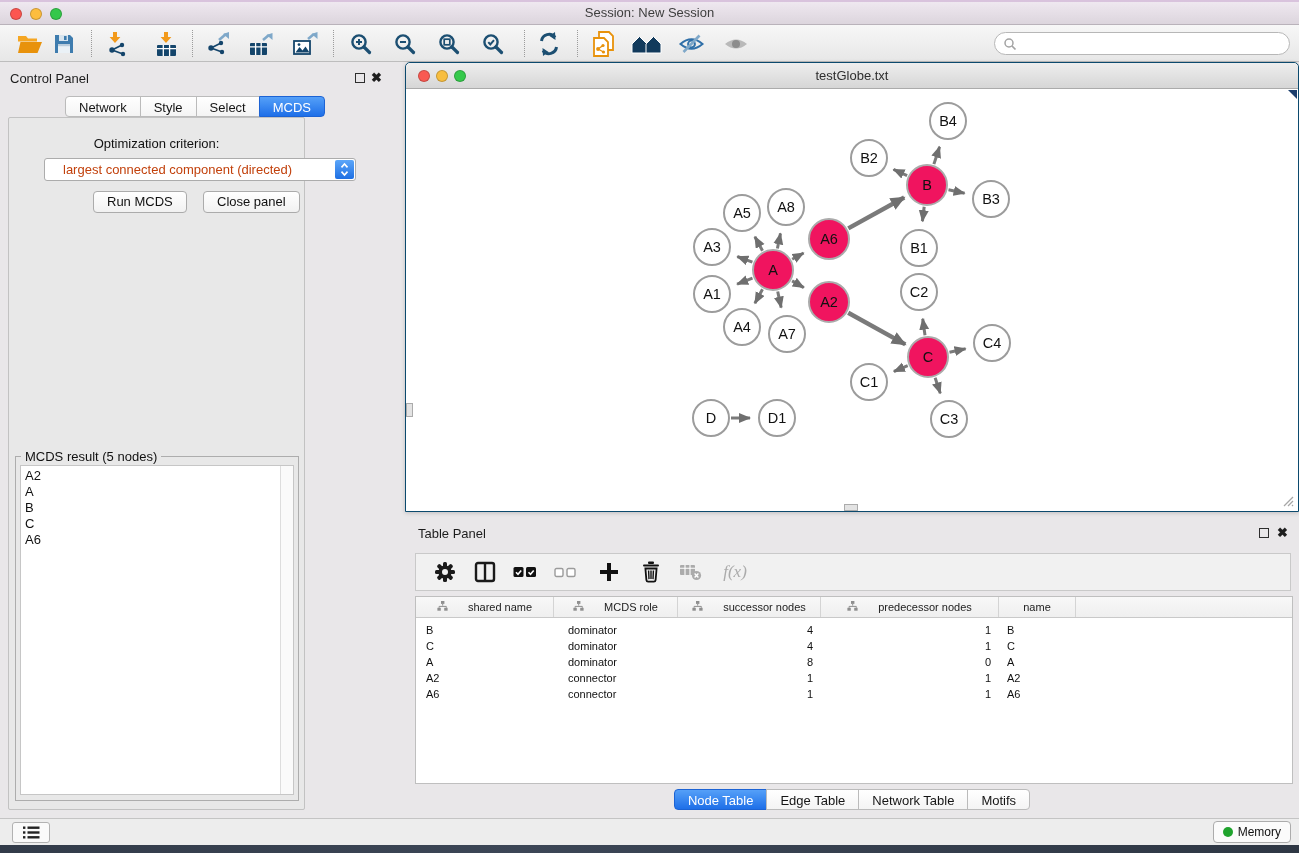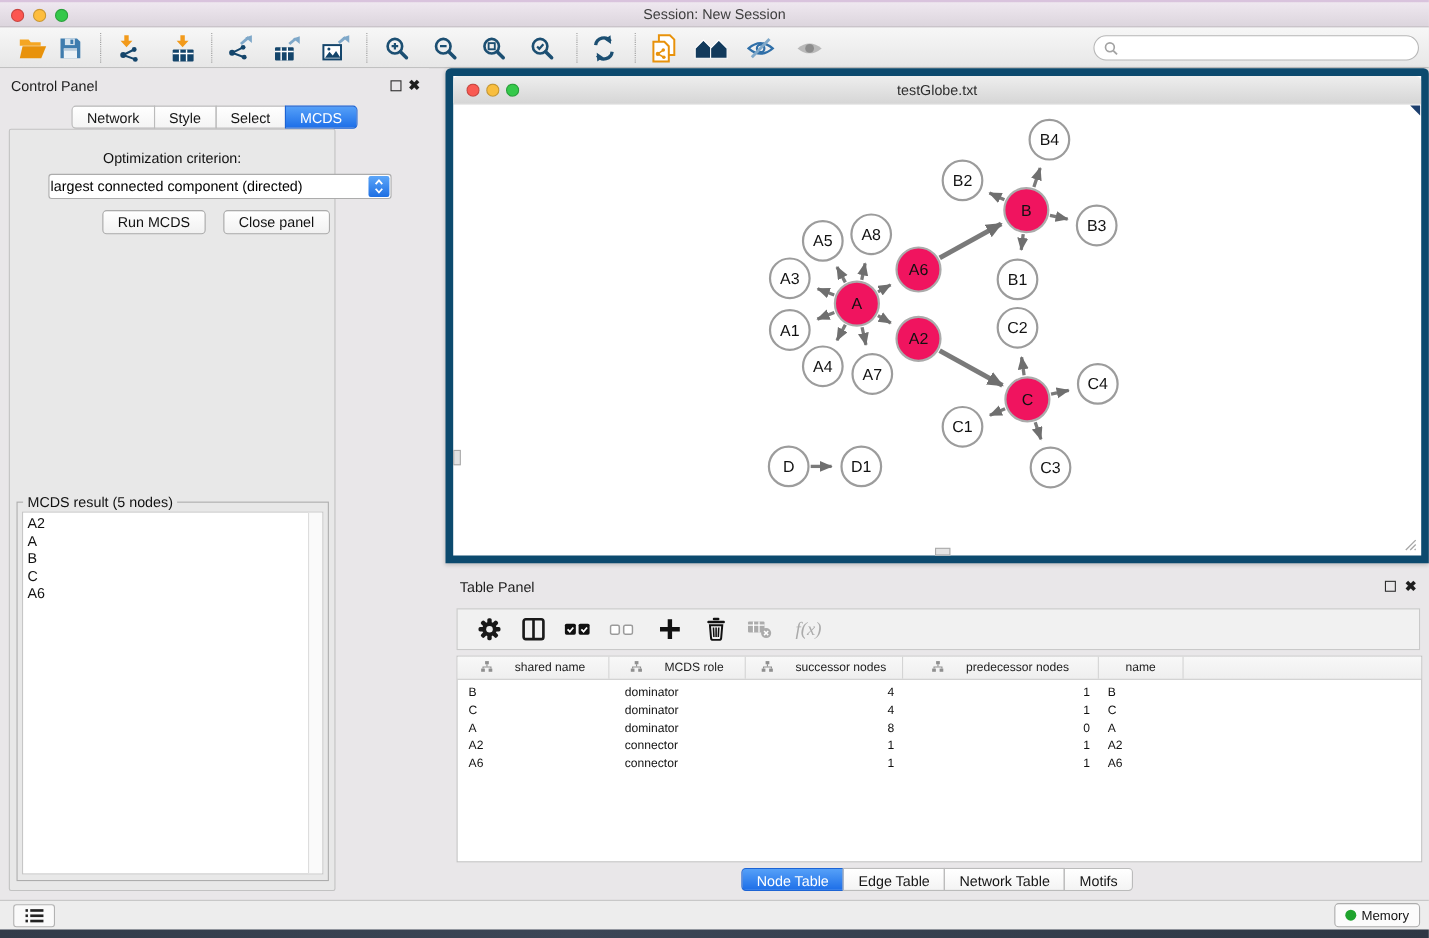--- a/index.html
+++ b/index.html
@@ -28,34 +28,34 @@
   .close-btn { font-size:13px; color:#1E1E1E; font-weight:bold; line-height:10px; }
   .seg-row { display:flex; }
   .seg { height:21px; line-height:21px; padding:0 13px; font-size:13px; color:#151515;
     background:linear-gradient(#FFFFFF,#F4F4F4); border:1px solid #BBBBBB; margin-left:-1px; white-space:nowrap; }
   .seg:first-child { border-radius:4px 0 0 4px; margin-left:0; }
   .seg:last-child { border-radius:0 4px 4px 0; }
   .seg.active { background:linear-gradient(#55A0F8,#1E6FE8); border-color:#1C63D4; color:#fff; }
   #cp-box { left:8px; top:55px; width:297px; height:693px; border:1px solid #C2C2C2; border-radius:2px; background:#E8E8E8; position:absolute; }
   #opt-label { top:18px; width:100%; text-align:center; font-size:13px; color:#111; }
   #criterion-select { left:35px; top:40px; width:312px; height:23px; background:#fff; border:1px solid #ACACAC; border-radius:3px;
-    font-size:13px; color:#000000; line-height:21px; padding-left:1px; }
+    font-size:13px; color:#c2410c; line-height:21px; padding-left:18px; }
   #criterion-stepper { position:absolute; right:1px; top:1px; bottom:1px; width:19px; border-radius:2px;
     background:linear-gradient(#5CA6F9,#1E6FE3); display:flex; align-items:center; justify-content:center; }
   .push-btn { position:absolute; height:22px; line-height:20px; padding:0 13px; font-size:13px; color:#111;
     background:linear-gradient(#FFFFFF,#F1F1F1); border:1px solid #ABABAB; border-radius:4px; text-align:center; }
   #result-group { position:absolute; left:6px; right:5px; top:338px; height:345px; border:1px solid #ADADAD; }
   #result-legend { position:absolute; top:-8px; left:5px; background:#E8E8E8; padding:0 4px; font-size:13px; color:#111; }
   #result-list { position:absolute; left:4px; right:4px; top:8px; bottom:5px; background:#fff; border:1px solid #C6C6C6; overflow:hidden; }
   #result-scroll { position:absolute; right:0; top:0; bottom:0; width:13px; background:#FAFAFA; border-left:1px solid #DDDDDD; }
   .result-item { font-size:13px; line-height:16px; padding-left:4px; color:#111; }
 
   
   #net-window { left:405px; top:62px; width:894px; height:450px; background:#fff;
-    border:7px solid #0c4a6e; border-radius:5px 5px 0 0; box-shadow:0 1px 4px rgba(0,0,0,.18); }
+    border:1px solid #0c4a6e; border-radius:5px 5px 0 0; box-shadow:0 1px 4px rgba(0,0,0,.18); }
   #net-titlebar { position:absolute; left:0; top:0; right:0; height:26px;
     background:linear-gradient(#EEEEEE,#D6D6D6); border-bottom:1px solid #ABABAB; border-radius:5px 5px 0 0; }
   #net-titlebar .title { width:100%; text-align:center; line-height:25px; font-size:13px; color:#2E2E2E; }
   .tl2 { width:12px; height:12px; border-radius:50%; position:absolute; top:7px; border:0.5px solid rgba(0,0,0,.2); }
   #net-canvas { position:absolute; left:1px; right:1px; top:27px; bottom:1px; background:#fff; }
   #corner-flag { position:absolute; top:0; right:0; width:0; height:0;
     border-top:9px solid #1C3F6E; border-left:9px solid transparent; }
   #handle-left { position:absolute; left:0; top:340px; width:7px; height:14px; background:#E3E3E3; border:1px solid #ABABAB; }
   #handle-bottom { position:absolute; bottom:0; left:438px; width:14px; height:7px; background:#E3E3E3; border:1px solid #ABABAB; }
 

